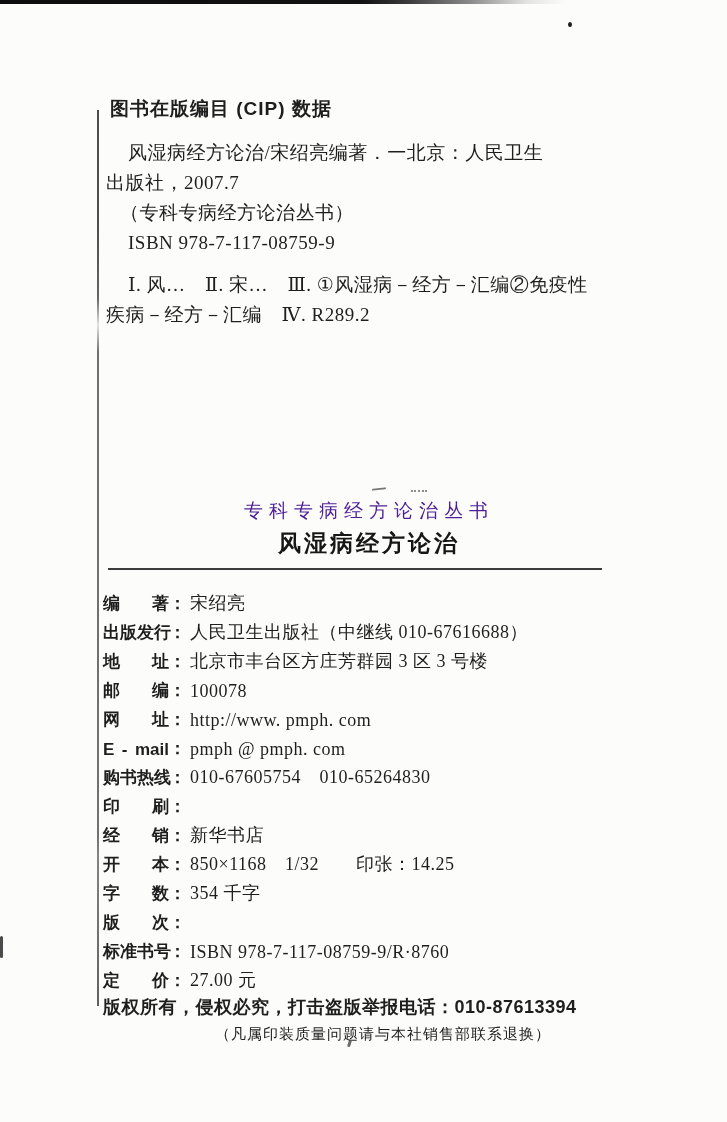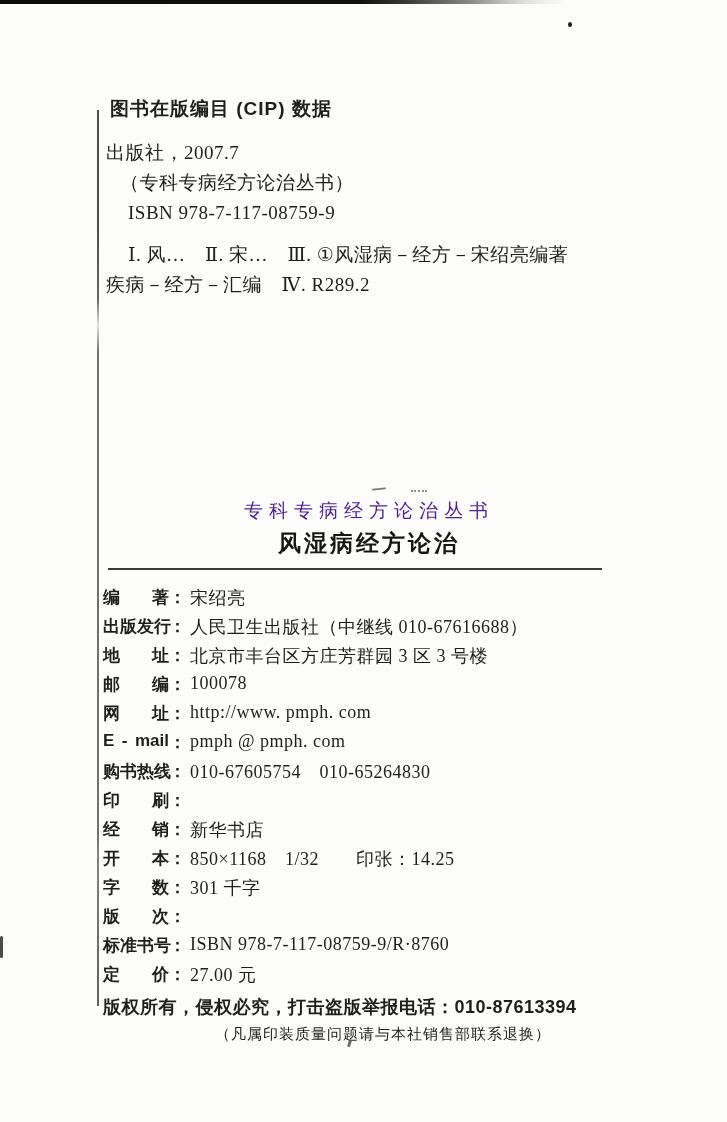--- a/index.html
+++ b/index.html
@@ -41,21 +41,21 @@
   
   .title-block{position:absolute;left:98px;top:497px;width:542px;text-align:center;}
   .series{font-size:19px;letter-spacing:6px;color:#4c1d95;line-height:28px;}
   .booktitle{
     font-family:"Liberation Sans","DejaVu Sans",sans-serif;
     font-weight:bold;font-size:23px;letter-spacing:3px;line-height:32px;margin-top:2px;color:#161616;
   }
   .rule{position:absolute;left:108px;top:568px;width:494px;height:2px;background:#3b3b3b;}
   
   .colophon{position:absolute;left:103px;top:586px;width:560px;}
-  .row{display:flex;align-items:flex-start;height:29px;white-space:nowrap;}
+  .row{display:flex;align-items:flex-end;height:29px;white-space:nowrap;}
   .lbl{
     display:inline-block;width:66px;flex:0 0 66px;
     font-family:"Liberation Sans","DejaVu Sans",sans-serif;
     font-weight:bold;font-size:17px;
     text-align:justify;text-align-last:justify;
   }
   .cln{font-family:"Liberation Sans","DejaVu Sans",sans-serif;font-weight:bold;font-size:17px;}
   .val{font-size:18px;padding-left:4px;letter-spacing:.5px;}
   .warning{
     font-family:"Liberation Sans","DejaVu Sans",sans-serif;
@@ -71,24 +71,25 @@
   <div class="top-bar"></div>
   <div class="ink-dot-top"></div>
   <div class="edge-dash-left"></div>
   <div class="speck-bottom"></div>
   <div class="crease-line"></div>
   <div class="smudge-a"></div>
   <div class="smudge-b"></div>
 
   <section class="cip">
     <h2 class="heading">图书在版编目 (CIP) 数据</h2>
+    <div class="line indent">风湿病经方论治/宋绍亮编著．一北京：人民卫生</div>
     <div class="line">出版社，2007.7</div>
     <div class="line indent-sm">（专科专病经方论治丛书）</div>
     <div class="line indent">ISBN 978-7-117-08759-9</div>
-    <div class="line indent gap-top">Ⅰ. 风…　Ⅱ. 宋…　Ⅲ. ①风湿病－经方－宋绍亮编著</div>
+    <div class="line indent gap-top">Ⅰ. 风…　Ⅱ. 宋…　Ⅲ. ①风湿病－经方－汇编②免疫性</div>
     <div class="line">疾病－经方－汇编　Ⅳ. R289.2</div>
   </section>
 
   <section class="title-block">
     <div class="series">专科专病经方论治丛书</div>
     <div class="booktitle">风湿病经方论治</div>
   </section>
   <div class="rule"></div>
 
   <section class="colophon">
@@ -137,21 +138,21 @@
         <span class="val">新华书店</span>
     </div>
     <div class="row">
       <span class="lbl">开本</span>
         <span class="cln">：</span>
         <span class="val">850×1168　1/32　　印张：14.25</span>
     </div>
     <div class="row">
       <span class="lbl">字数</span>
         <span class="cln">：</span>
-        <span class="val">301 千字</span>
+        <span class="val">354 千字</span>
     </div>
     <div class="row">
       <span class="lbl">版次</span>
         <span class="cln">：</span>
     </div>
     <div class="row">
       <span class="lbl">标准书号</span>
         <span class="cln">：</span>
         <span class="val">ISBN 978-7-117-08759-9/R·8760</span>
     </div>

